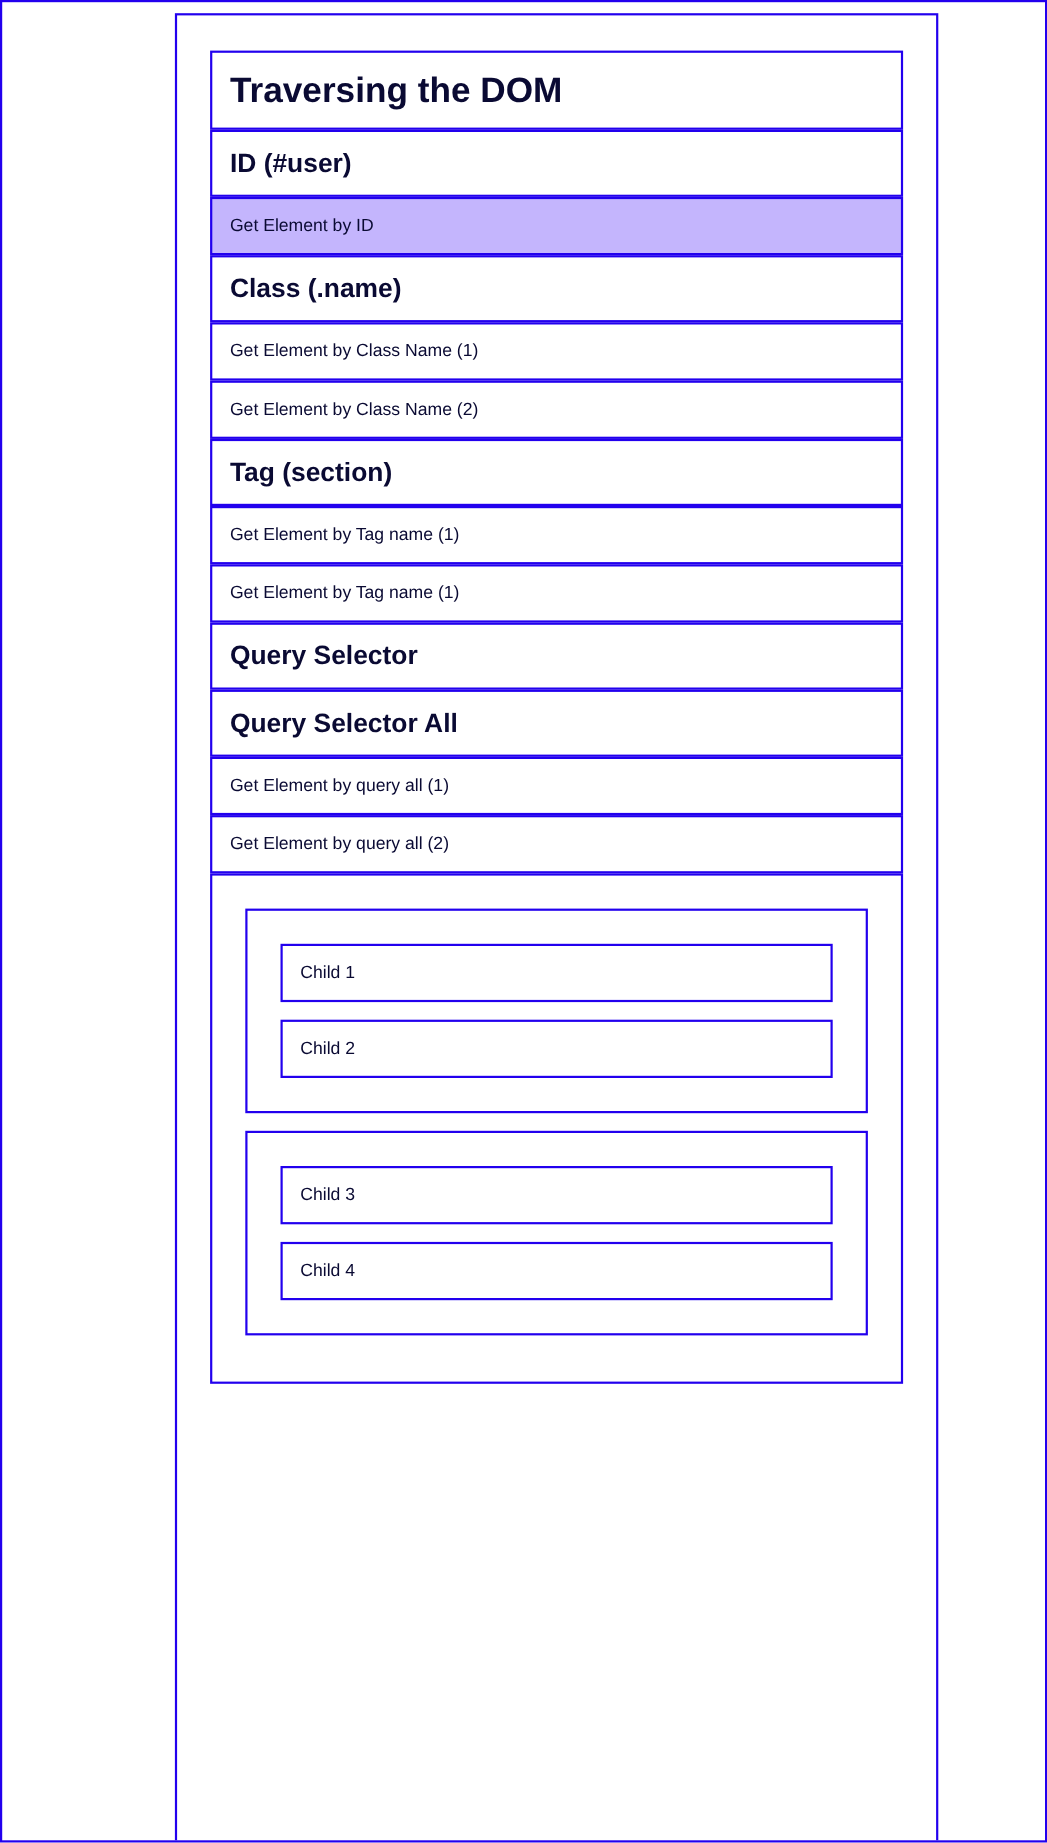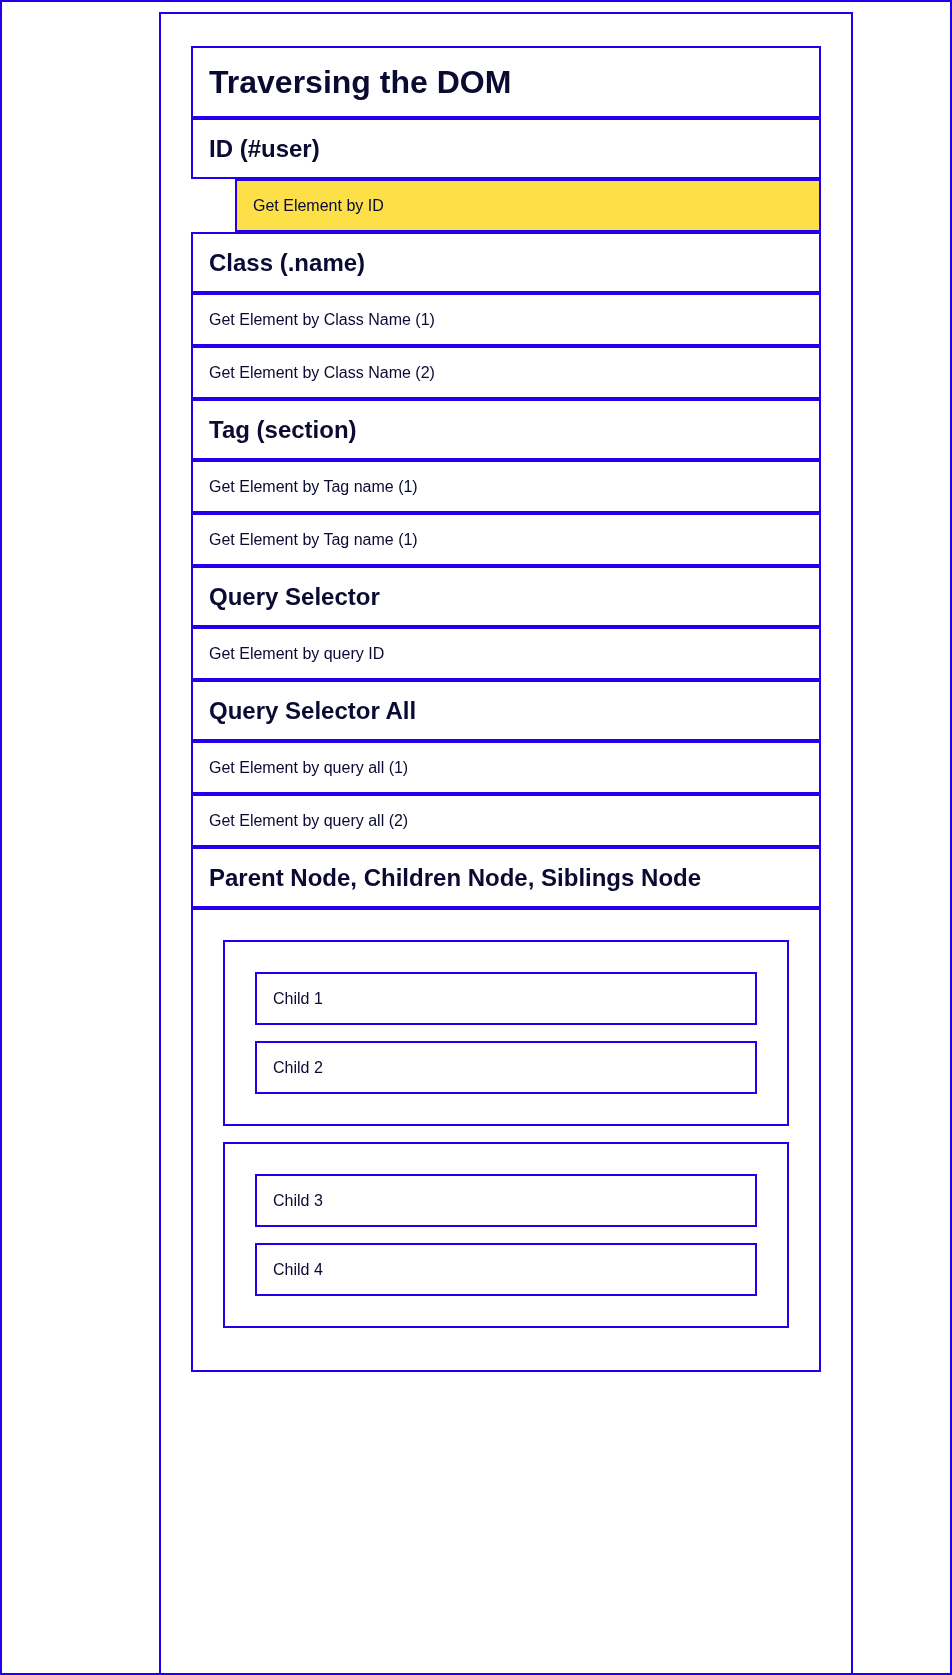--- a/index.html
+++ b/index.html
@@ -47,22 +47,21 @@
       line-height: 25px;
       margin: 0;
       padding: 16px 16px;
     }
     .p {
       font-size: 16px;
       line-height: 17px;
       margin: 0;
     }
     .red {
-      background: #fde047;
-      margin-left: 44px;
+      background: #c4b5fd;
     }
     .parents {
       padding: 30px;
       margin-bottom: 0;
     }
     .parent {
       padding: 30px;
       margin-bottom: 16px;
     }
     .parent:last-child {
@@ -88,27 +87,25 @@
 
     <div class="box h2">Class (.name)</div>
     <div class="box p">Get Element by Class Name (1)</div>
     <div class="box p">Get Element by Class Name (2)</div>
 
     <div class="box h2">Tag (section)</div>
     <div class="box p">Get Element by Tag name (1)</div>
     <div class="box p">Get Element by Tag name (1)</div>
 
     <div class="box h2">Query Selector</div>
-    <div class="box p">Get Element by query ID</div>
 
     <div class="box h2">Query Selector All</div>
     <div class="box p">Get Element by query all (1)</div>
     <div class="box p">Get Element by query all (2)</div>
 
-    <div class="box h2">Parent Node, Children Node, Siblings Node</div>
 
     <div class="box parents">
       <div class="box parent">
         <div class="box p child">Child 1</div>
         <div class="box p child">Child 2</div>
       </div>
       <div class="box parent">
         <div class="box p child">Child 3</div>
         <div class="box p child">Child 4</div>
       </div>

